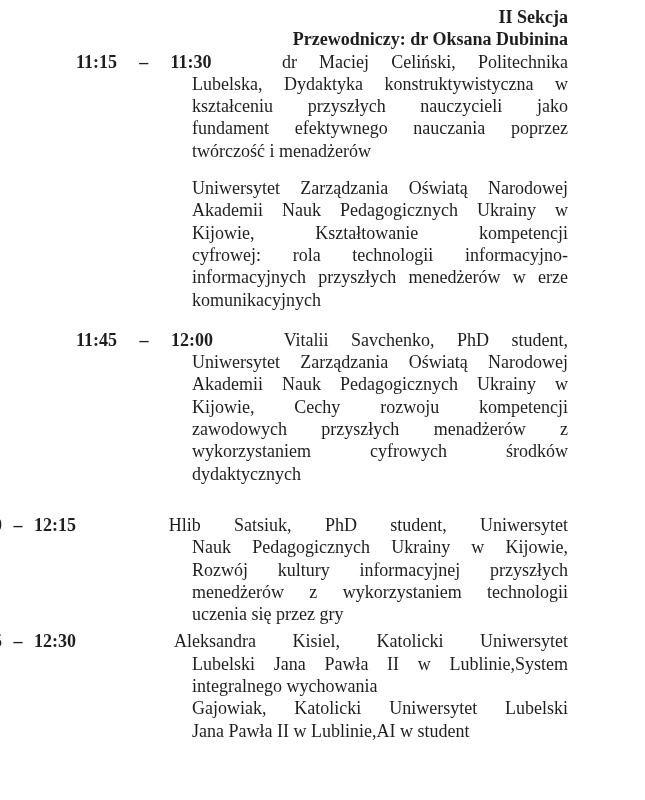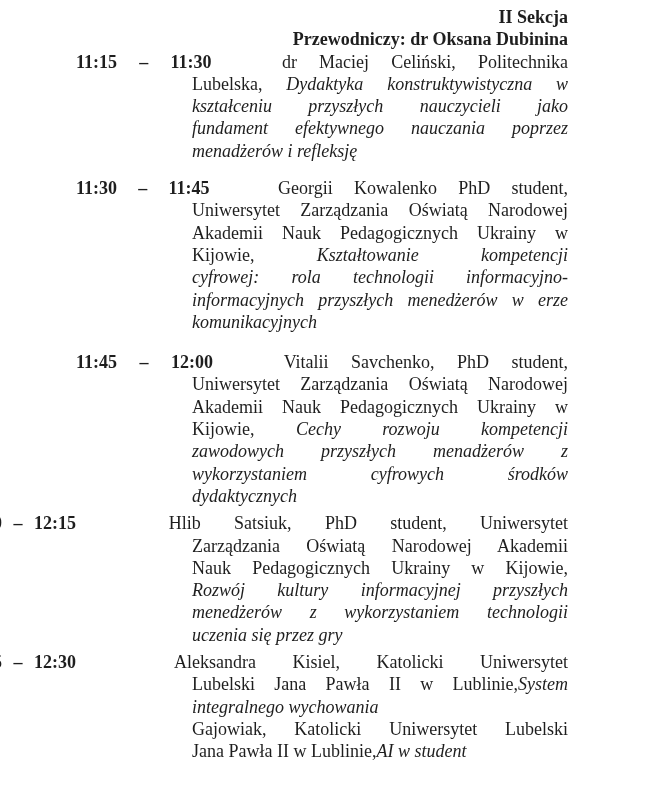--- a/index.html
+++ b/index.html
@@ -23,83 +23,81 @@
   .center-head {
     text-align: right;
     font-weight: bold;
   }
   .entries { }
   .entry {
     padding-left: 116px;
   }
   .entry:nth-child(1) { margin-bottom: 15px; }
   .entry:nth-child(2) { margin-bottom: 18px; }
-  .entry:nth-child(3) { margin-bottom: 5px; }
+  .entry:nth-child(3) { margin-bottom: 29px; }
   .entry:nth-child(4) { margin-bottom: 5px; }
   .entry:nth-child(5) { margin-bottom: 0; }
   .line {
     text-align: justify;
     text-align-last: justify;
   }
   .line.first {
     text-indent: -116px;
   }
   .line.last {
     text-align-last: left;
   }
   .s-time { font-weight: bold; }
   
   .entry:nth-child(4) .s-time,
   .entry:nth-child(5) .s-time {
     display: inline-block;
     white-space: pre;
   }
   .s-b { font-weight: normal; }
-  .s-i { font-style: italic; }
+  .s-i { }
   .s-r { }
   .tab {
     display: inline-block;
     width: 26px;
   }
 </style>
 </head>
 <body>
 
 <div class="page">
   <div class="center-head">II Sekcja</div>
   <div class="center-head">Przewodniczy: dr Oksana Dubinina</div>
   <div class="entries">
       <div class="entry">
         <div class="line first"><span class="s-time">11:15 – 11:30</span> <span class="tab"></span> <span class="s-b">dr Maciej Celiński</span><span class="s-r">, Politechnika</span></div>
         <div class="line"><span class="s-r">Lubelska, </span><span class="s-i">Dydaktyka konstruktywistyczna w</span></div>
         <div class="line"><span class="s-i">kształceniu przyszłych nauczycieli jako</span></div>
         <div class="line"><span class="s-i">fundament efektywnego nauczania poprzez</span></div>
-        <div class="line last"><span class="s-i">menadżerów i refleksję</span></div>
+        <div class="line last"><span class="s-i">twórczość i menadżerów</span></div>
       </div>
       <div class="entry">
-        <div class="line first"><span class="s-time">11:30 – 11:45</span> <span class="tab"></span> <span class="s-b">Georgii Kowalenko PhD student,</span></div>
         <div class="line"><span class="s-r">Uniwersytet Zarządzania Oświatą Narodowej</span></div>
         <div class="line"><span class="s-r">Akademii Nauk Pedagogicznych Ukrainy w</span></div>
         <div class="line"><span class="s-r">Kijowie, </span><span class="s-i">Kształtowanie kompetencji</span></div>
         <div class="line"><span class="s-i">cyfrowej: rola technologii informacyjno-</span></div>
         <div class="line"><span class="s-i">informacyjnych przyszłych menedżerów w erze</span></div>
         <div class="line last"><span class="s-i">komunikacyjnych</span></div>
       </div>
       <div class="entry">
         <div class="line first"><span class="s-time">11:45 – 12:00</span> <span class="tab"></span> <span class="s-b">Vitalii Savchenko, PhD student,</span></div>
         <div class="line"><span class="s-r">Uniwersytet Zarządzania Oświatą Narodowej</span></div>
         <div class="line"><span class="s-r">Akademii Nauk Pedagogicznych Ukrainy w</span></div>
         <div class="line"><span class="s-r">Kijowie, </span><span class="s-i">Cechy rozwoju kompetencji</span></div>
         <div class="line"><span class="s-i">zawodowych przyszłych menadżerów z</span></div>
         <div class="line"><span class="s-i">wykorzystaniem cyfrowych środków</span></div>
         <div class="line last"><span class="s-i">dydaktycznych</span></div>
       </div>
       <div class="entry">
         <div class="line first"><span class="s-time">12:00 – 12:15</span> <span class="tab"></span> <span class="s-b">Hlib Satsiuk</span><span class="s-r">, </span><span class="s-b">PhD student</span><span class="s-r">, Uniwersytet</span></div>
-        <div class="line"><span class="s-r">Zarządzania Oświatą Narodowej Akademii</span></div>
         <div class="line"><span class="s-r">Nauk Pedagogicznych Ukrainy w Kijowie,</span></div>
         <div class="line"><span class="s-i">Rozwój kultury informacyjnej przyszłych</span></div>
         <div class="line"><span class="s-i">menedżerów z wykorzystaniem technologii</span></div>
         <div class="line last"><span class="s-i">uczenia się przez gry</span></div>
       </div>
       <div class="entry">
         <div class="line first"><span class="s-time">12:15 – 12:30</span> <span class="tab"></span> <span class="s-b">Aleksandra Kisiel,</span><span class="s-r"> Katolicki Uniwersytet</span></div>
         <div class="line"><span class="s-r">Lubelski Jana Pawła II w Lublinie,</span><span class="s-i">System</span></div>
         <div class="line last"><span class="s-i">integralnego wychowania</span></div>
       </div>

